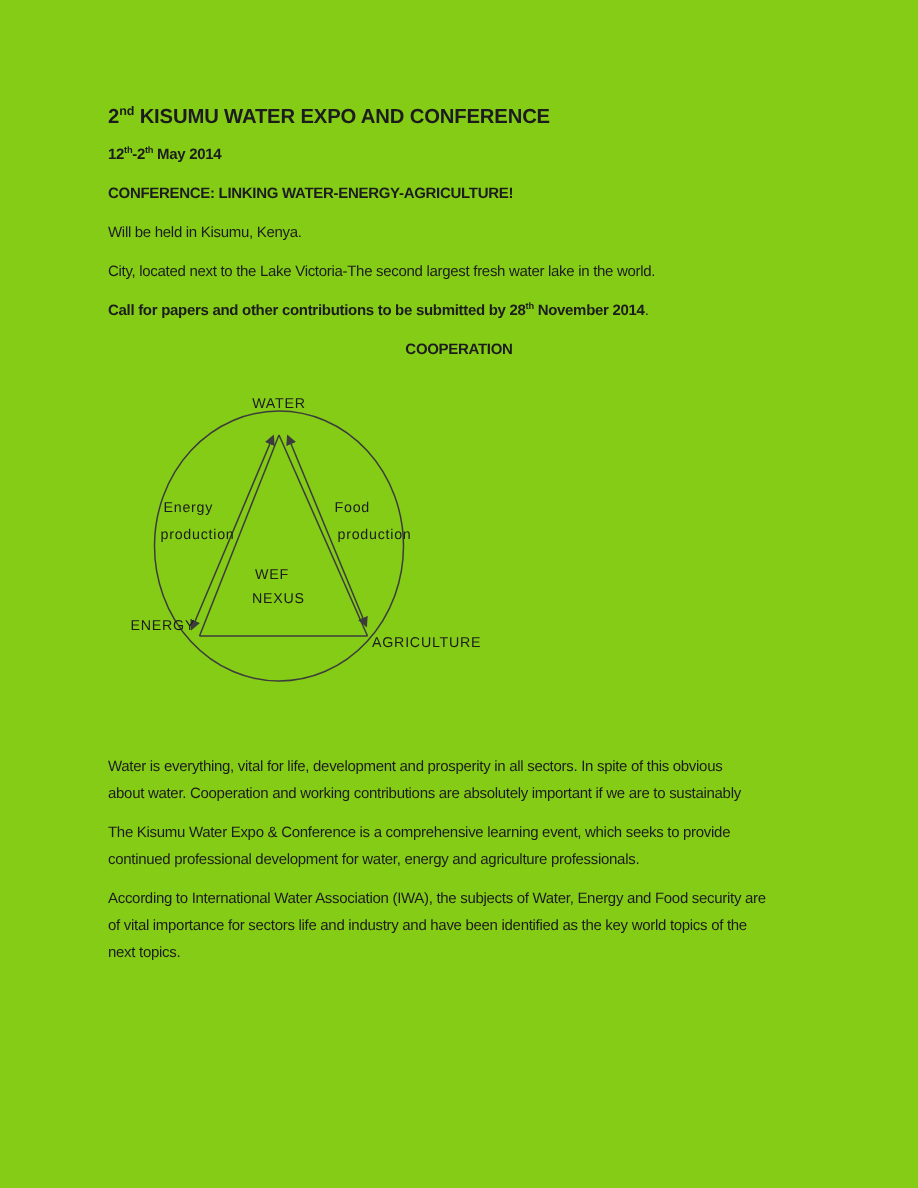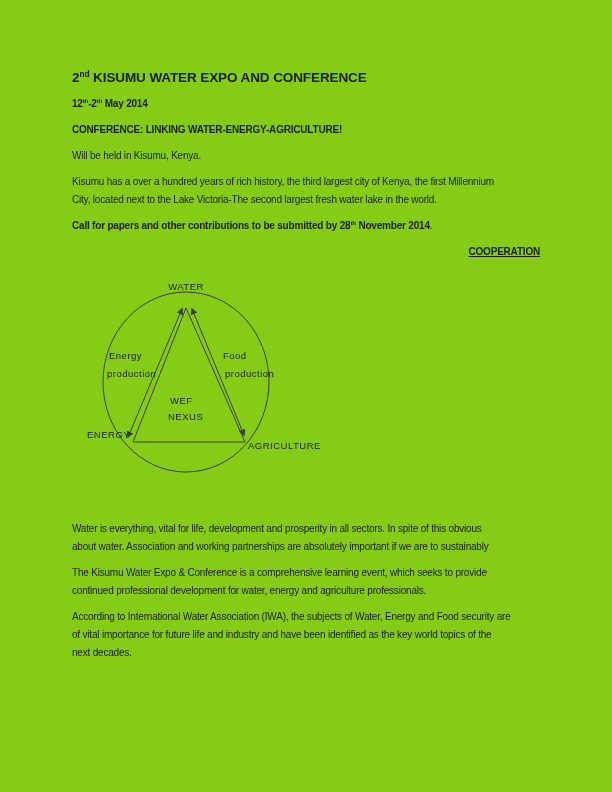--- a/index.html
+++ b/index.html
@@ -6,21 +6,21 @@
   .page{
     width:612px;height:792px;background:#84cc16;margin:0 auto;
     font-family:"Liberation Sans",sans-serif;color:#1c1c1c;
     box-sizing:border-box;padding:69px 72px 0 72px;overflow:hidden;position:relative;
   }
   .block{margin:0 0 8px 0;}
   .line{line-height:18px;font-size:10px;letter-spacing:-0.2px;white-space:nowrap;}
   .title .line{font-size:13.5px;letter-spacing:-0.1px;}
   .b{font-weight:700;}
   sup{font-size:0.62em;line-height:0;vertical-align:super;}
-  .center{text-align:right;text-decoration:underline;}
+  .center{text-align:center;}
   .diagram-wrap{margin:2px 0 12px 0;}
   svg text{font-family:"Liberation Sans",sans-serif;font-size:9.5px;fill:#1c1c1c;letter-spacing:0.5px;}
 </style>
 </head>
 <body>
 
 <div class="page">
 
   <div id="doc-top">
       <div class="block title">
@@ -29,21 +29,20 @@
       <div class="block">
         <div class="line"><span class="b">12</span><sup class="b">th</sup><span class="b">-2</span><sup class="b">th</sup><span class="b"> May 2014</span></div>
       </div>
       <div class="block">
         <div class="line"><span class="b">CONFERENCE: LINKING WATER-ENERGY-AGRICULTURE!</span></div>
       </div>
       <div class="block">
         <div class="line"><span>Will be held in Kisumu, Kenya.</span></div>
       </div>
       <div class="block">
-        <div class="line"><span>Kisumu has a over a hundred years of rich history, the third largest city of Kenya, the first Millennium</span></div>
         <div class="line"><span>City, located next to the Lake Victoria-The second largest fresh water lake in the world.</span></div>
       </div>
       <div class="block">
         <div class="line"><span class="b">Call for papers and other contributions to be submitted by 28</span><sup class="b">th</sup><span class="b"> November 2014</span><span>.</span></div>
       </div>
       <div class="block center">
         <div class="line"><span class="b">COOPERATION</span></div>
       </div>
     </div>
 
@@ -72,26 +71,26 @@
       <text x="98" y="135">WEF</text>
       <text x="96" y="151">NEXUS</text>
       <text x="15" y="169">ENERGY</text>
       <text x="176" y="180">AGRICULTURE</text>
     </svg>
   </div>
 
   <div id="doc-bottom">
       <div class="block">
         <div class="line"><span>Water is everything, vital for life, development and prosperity in all sectors. In spite of this obvious</span></div>
-        <div class="line"><span>about water. Association and working partnerships are absolutely important if we are to sustainably</span></div>
+        <div class="line"><span>about water. Cooperation and working contributions are absolutely important if we are to sustainably</span></div>
       </div>
       <div class="block">
         <div class="line"><span>The Kisumu Water Expo &amp; Conference is a comprehensive learning event, which seeks to provide</span></div>
         <div class="line"><span>continued professional development for water, energy and agriculture professionals.</span></div>
       </div>
       <div class="block">
         <div class="line"><span>According to International Water Association (IWA), the subjects of Water, Energy and Food security are</span></div>
-        <div class="line"><span>of vital importance for future life and industry and have been identified as the key world topics of the</span></div>
-        <div class="line"><span>next decades.</span></div>
+        <div class="line"><span>of vital importance for sectors life and industry and have been identified as the key world topics of the</span></div>
+        <div class="line"><span>next topics.</span></div>
       </div>
     </div>
 
 </div>
 
 </body></html>

